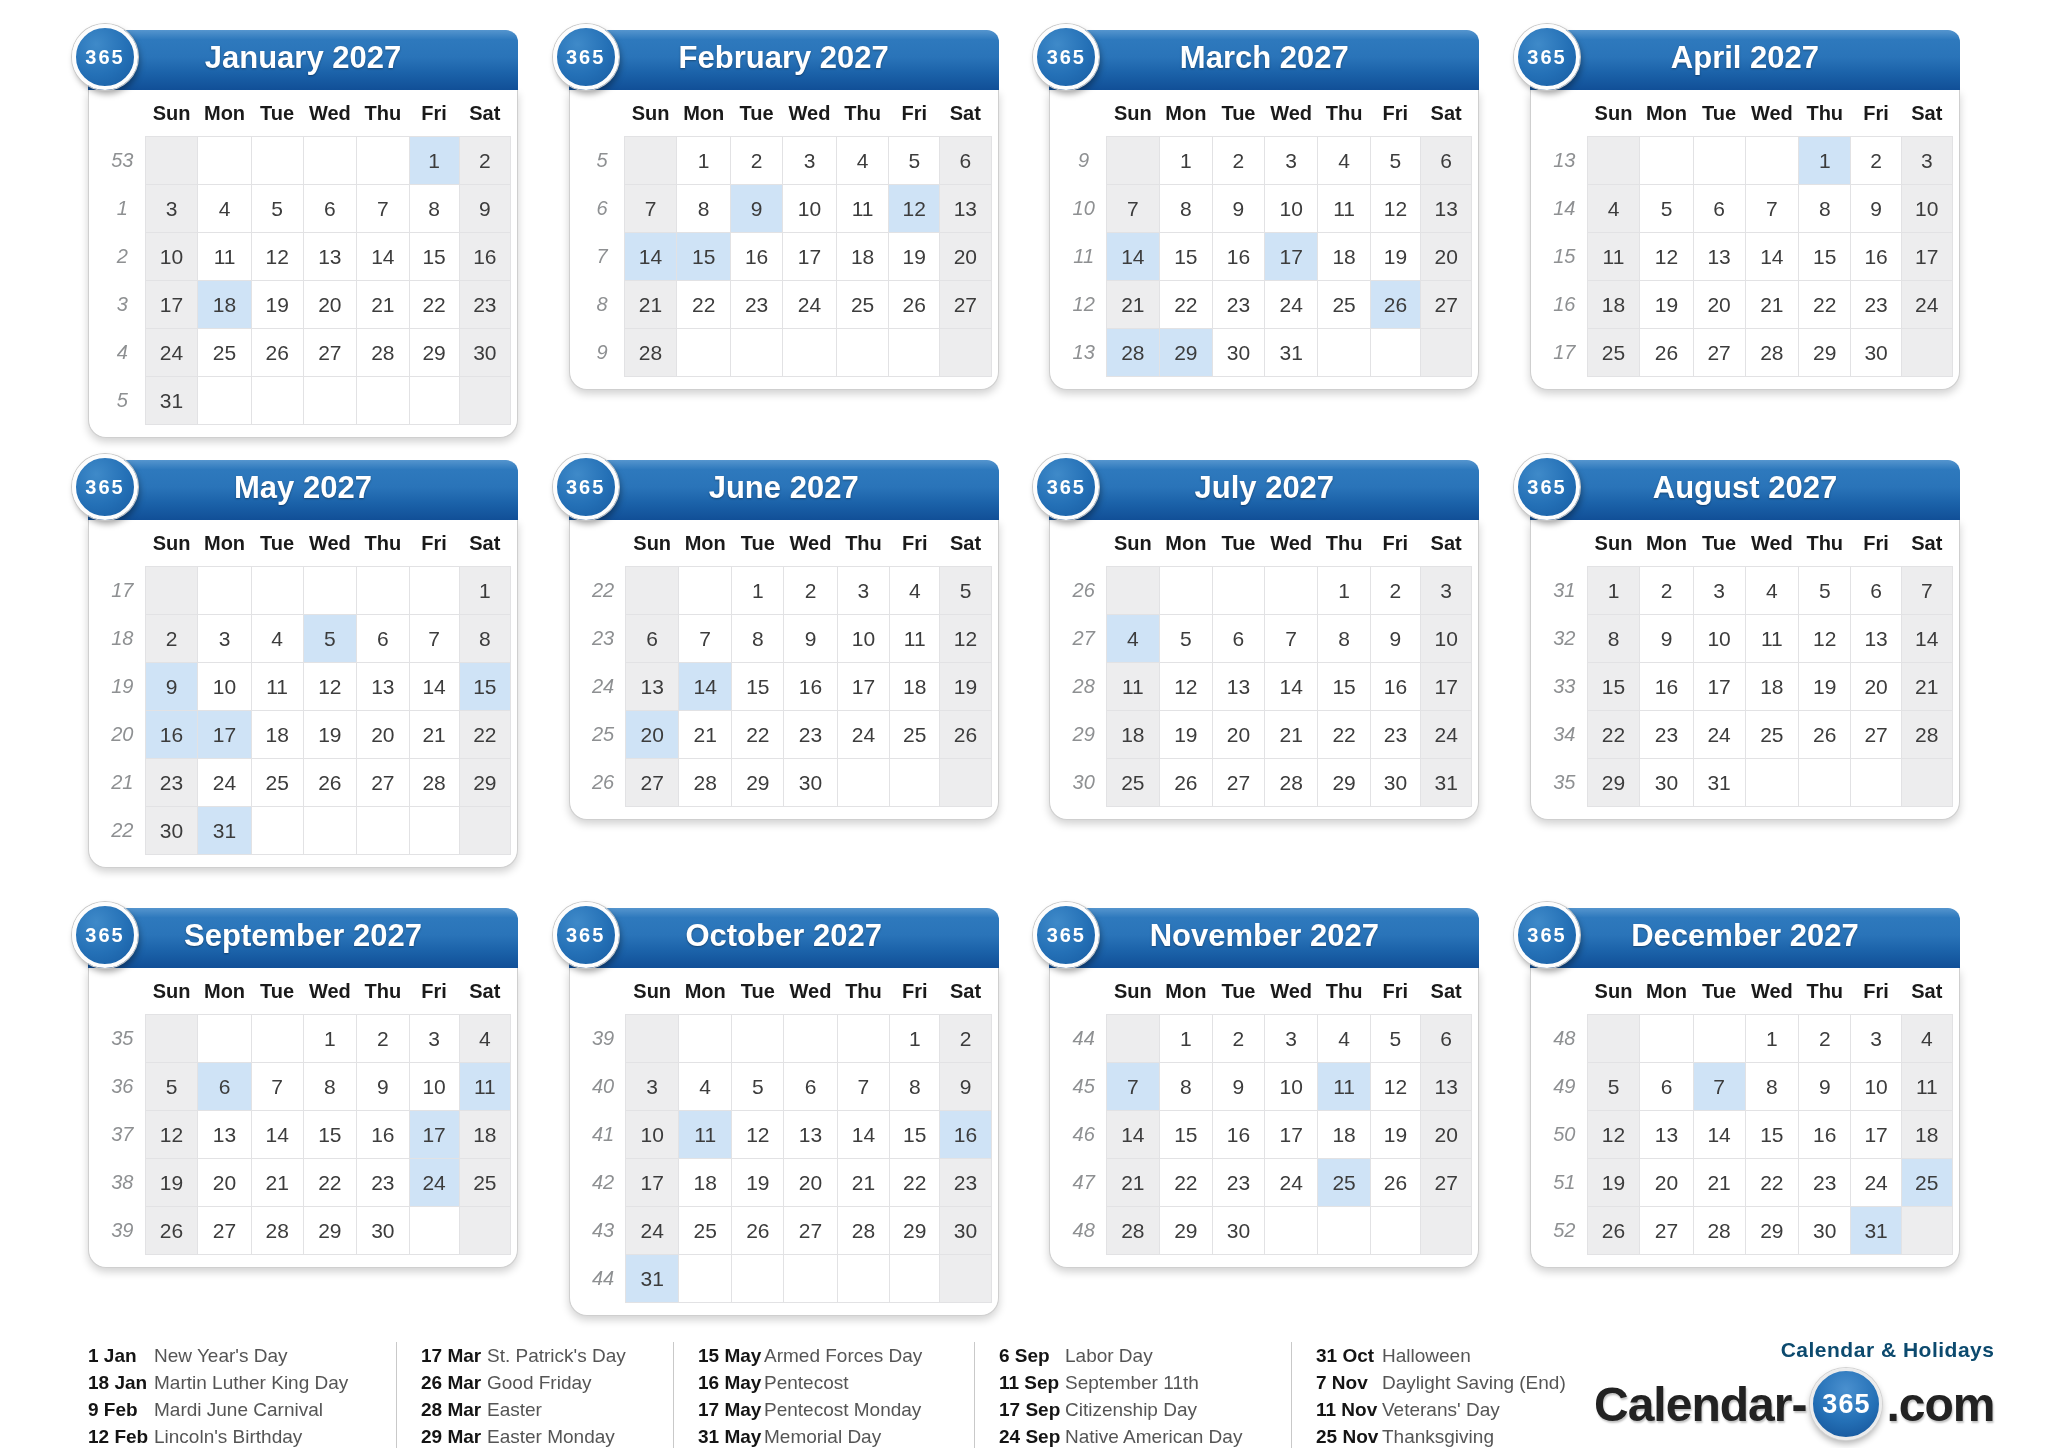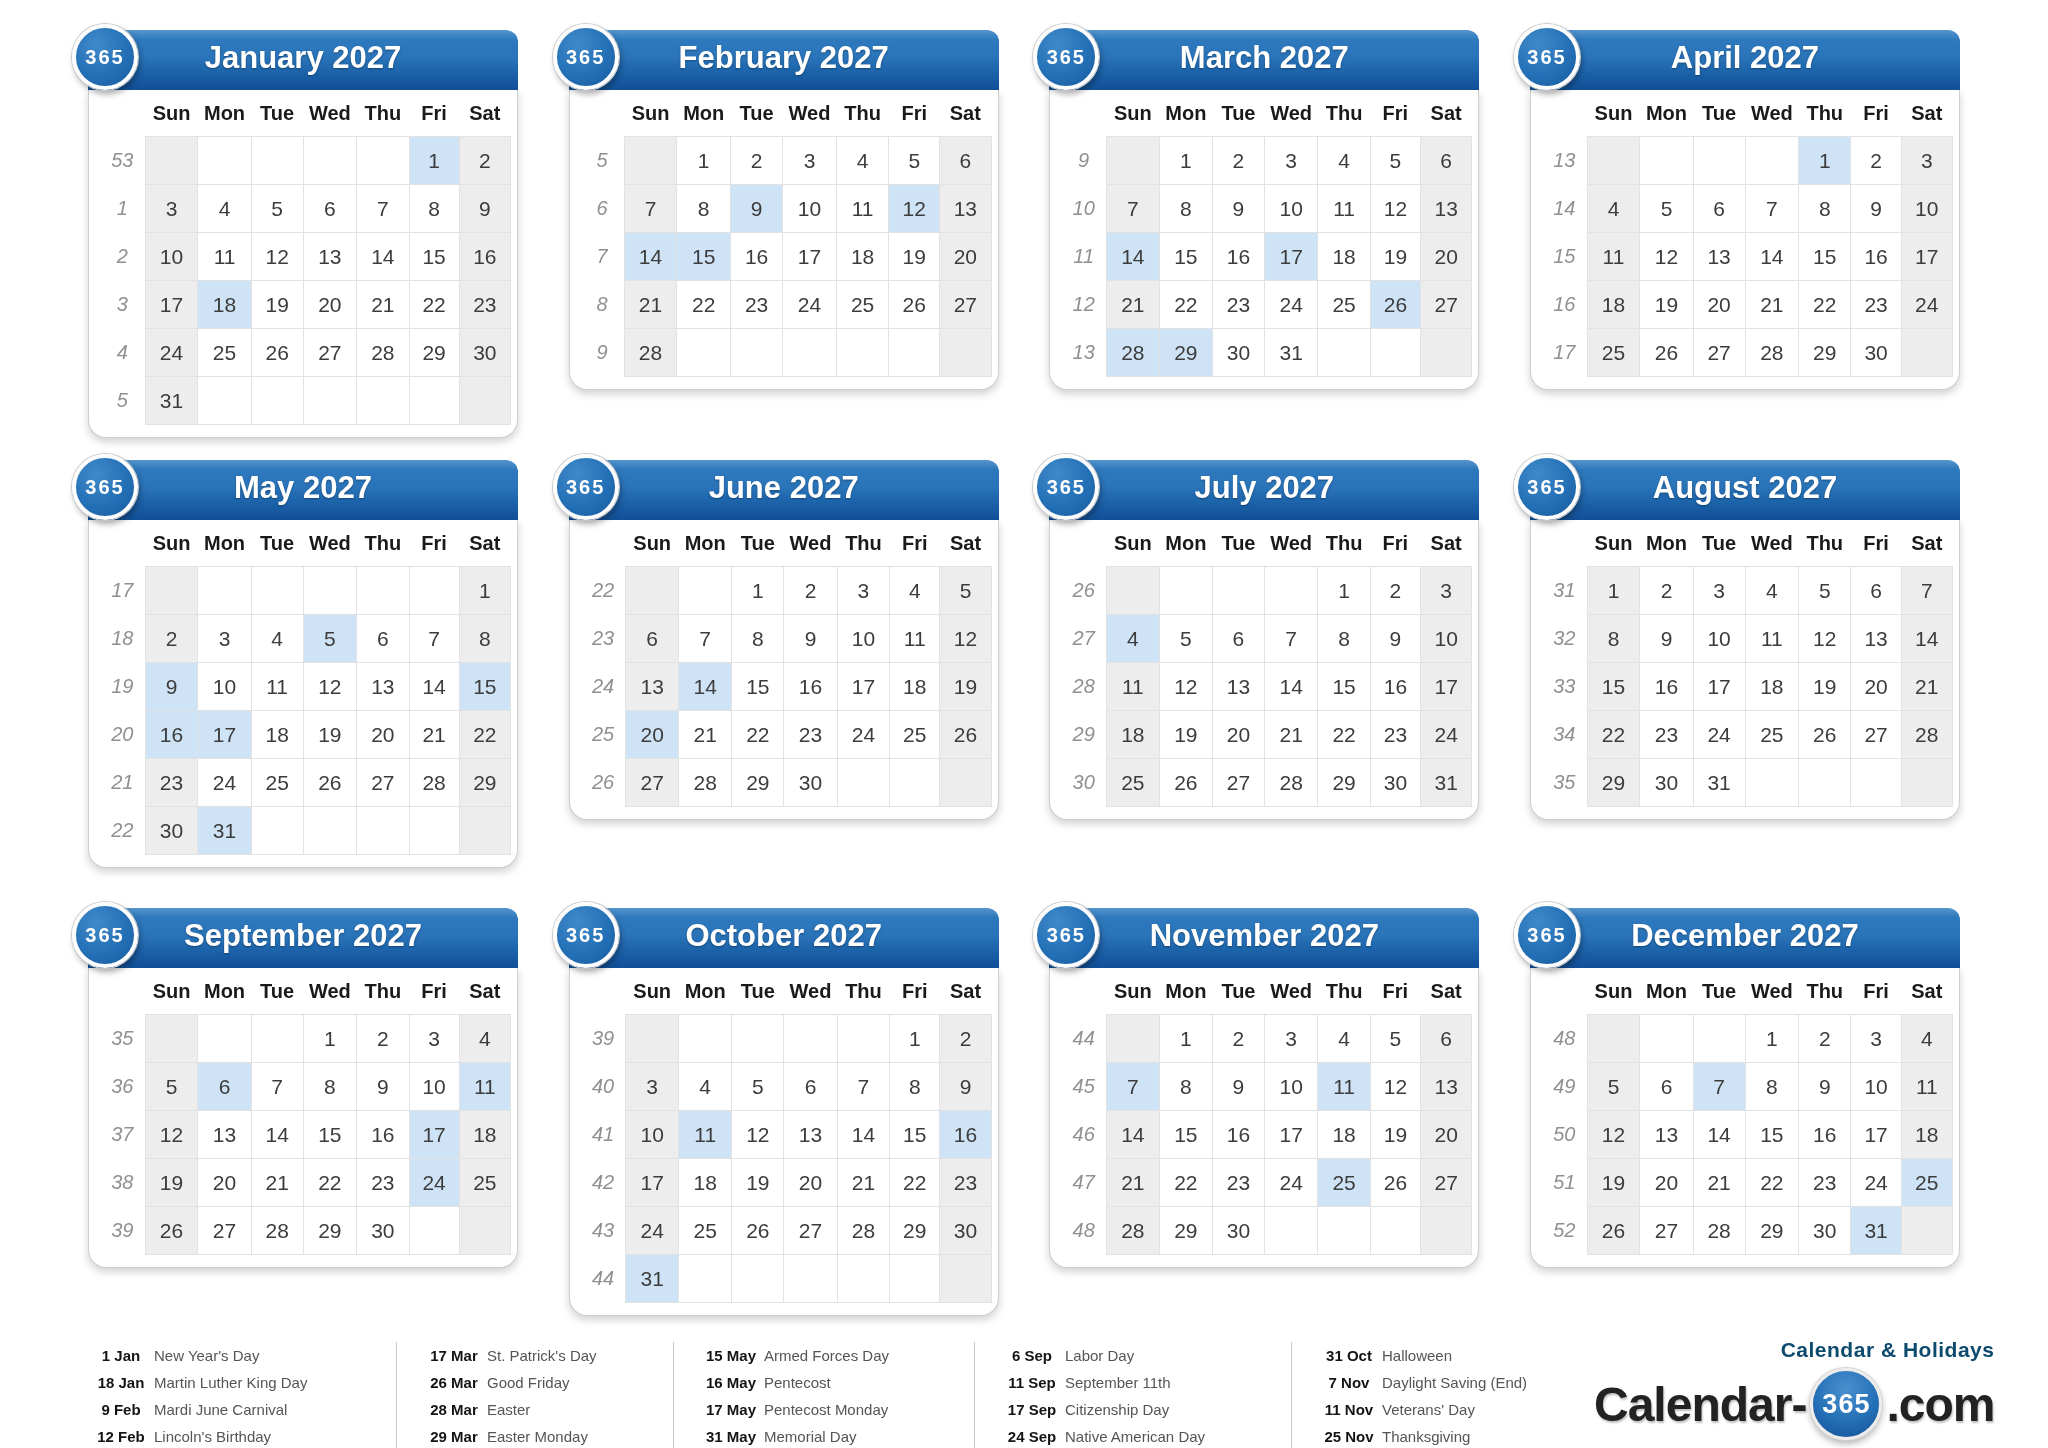--- a/index.html
+++ b/index.html
@@ -56,21 +56,21 @@
   table.cal td.day.highlight{background:#cfe3f6;}
 
   .holidays{display:flex;margin:26px 60px 0 88px;align-items:flex-start;}
   .holiday-col{flex:none;}
   .holiday-col.c1{width:308px;}
   .holiday-col.c2{width:252px;}
   .holiday-col.c3{width:276px;}
   .holiday-col.c4{width:292px;}
   .holiday-col.c5{width:278px;}
   .holiday-col + .holiday-col{border-left:1px solid #c9c9c9;padding-left:24px;}
-  .holiday-entry{display:flex;line-height:27px;font-size:15px;text-align:center;}
+  .holiday-entry{display:flex;line-height:27px;font-size:19px;}
   .hdate{width:66px;flex:none;font-weight:bold;color:#141414;}
   .hname{color:#555555;white-space:nowrap;}
 
   .brand{flex:1;text-align:right;padding-right:2px;margin-top:-4px;}
   .brand-tag{color:#0c4a6e;font-size:21px;font-weight:bold;letter-spacing:0.5px;}
   .brand-year{color:#9b9b9b;font-size:84px;font-weight:bold;line-height:0.95;letter-spacing:3px;}
   .brand-logo{display:flex;justify-content:flex-end;align-items:center;margin-top:6px;}
   .logo-text{
     font-size:48px;font-weight:bold;color:#222;letter-spacing:-1px;
     text-shadow:1px 2px 2px rgba(0,0,0,0.25);

